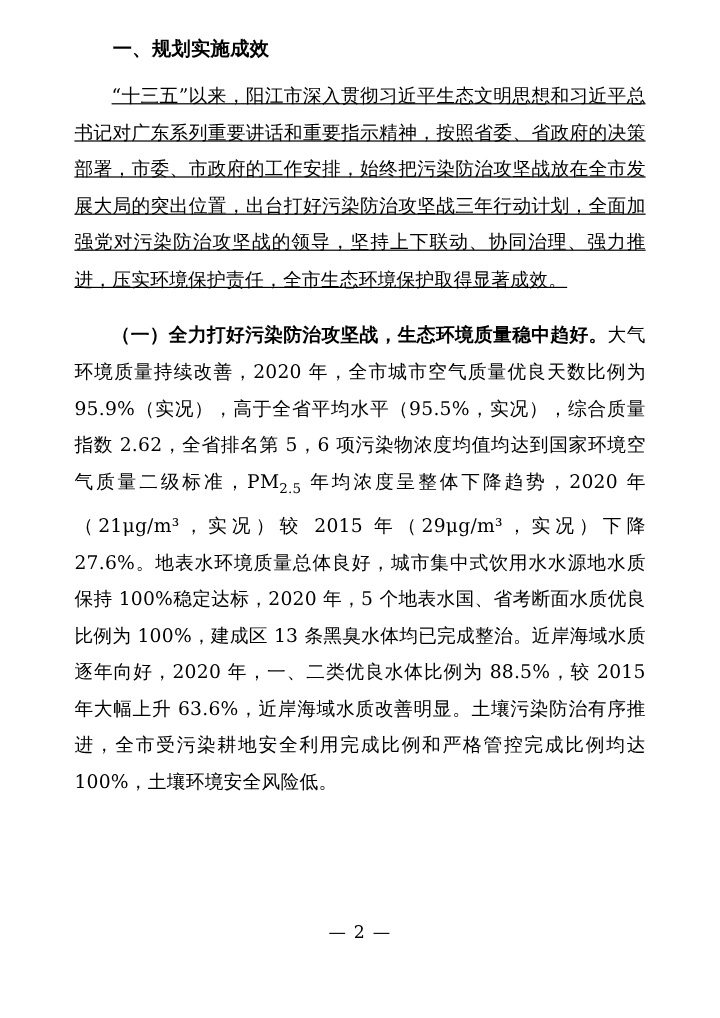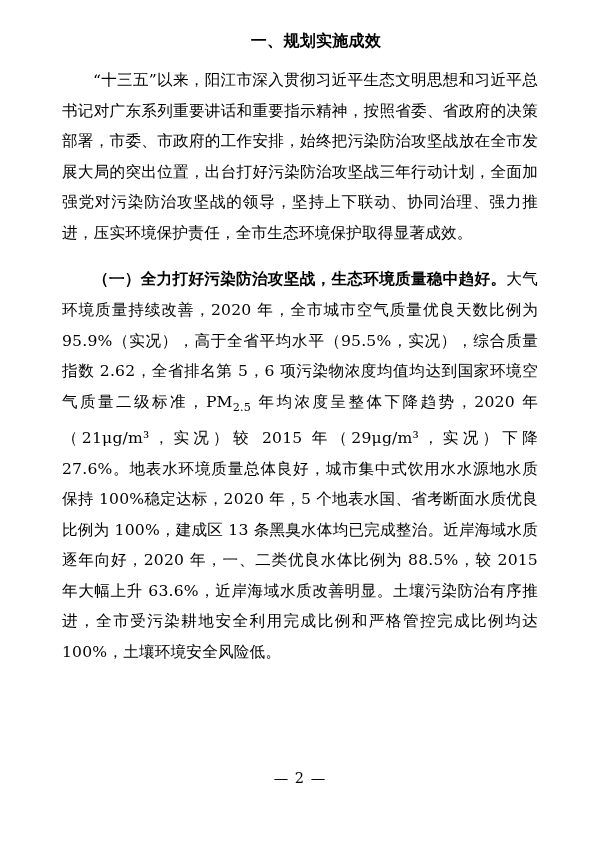--- a/index.html
+++ b/index.html
@@ -35,33 +35,33 @@
   .section-title .gap {
     display: inline-block;
     width: 18px;
   }
   .sub-title {
     margin-top: 31px;
     font-size: 16px;
     font-weight: bold;
     text-indent: 32px;
     letter-spacing: 0.3px;
-    text-align: center;
   }
   .para {
     margin-top: 11px;
     font-size: 15.6px;
     line-height: 30.5px;
     text-align: justify;
     text-justify: inter-ideograph;
     text-indent: 31px;
     letter-spacing: 0.2px;
   }
   .para.first-para {
     margin-top: 13px;
+    text-decoration: underline;
   }
   .para b {
     font-weight: bold;
     font-family: Liberation Mono, monospace;
   }
   .sub {
     font-size: 0.72em;
     vertical-align: sub;
   }
   .footer {

